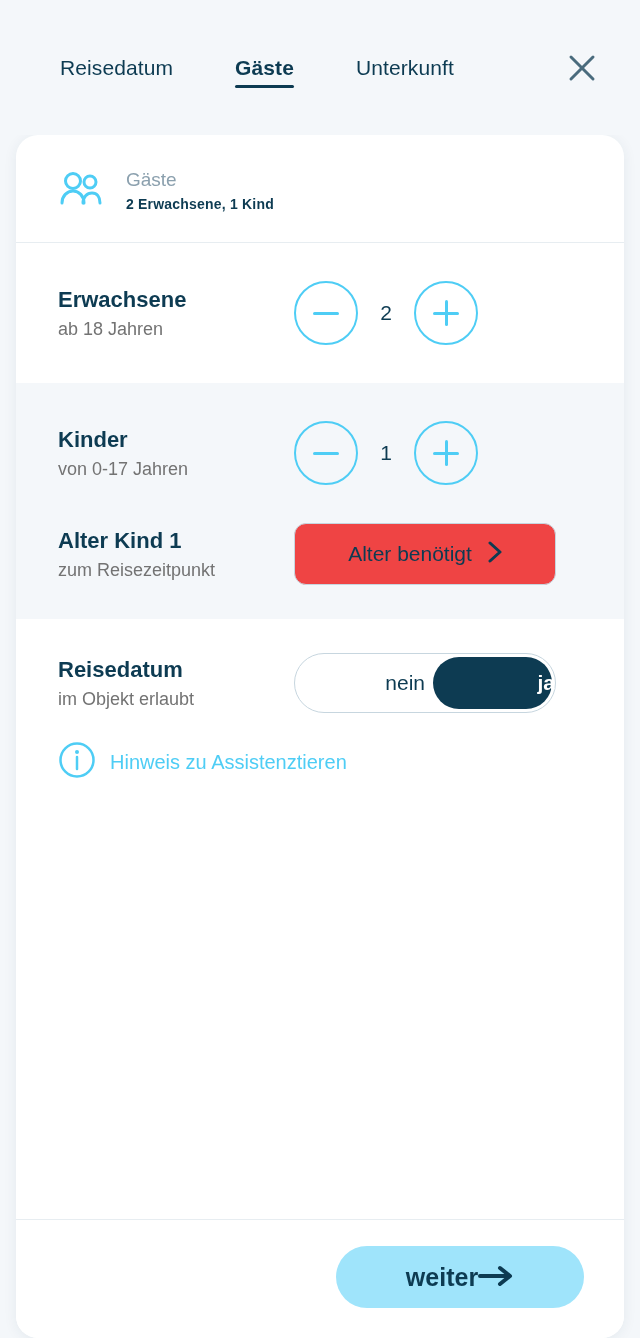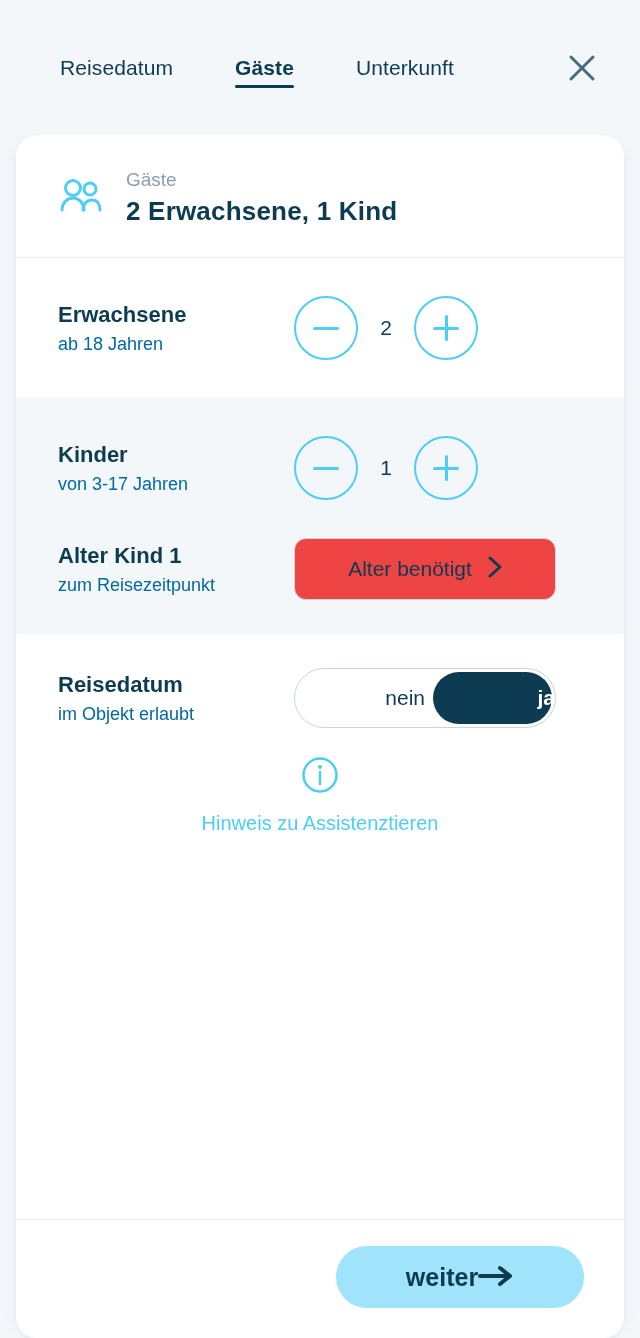--- a/index.html
+++ b/index.html
@@ -82,33 +82,33 @@
   
   .summary {
     display: flex;
     align-items: center;
     gap: 22px;
     padding: 34px 42px 30px 42px;
     border-bottom: 1px solid #e7edf1;
   }
   .summary-texts { display: flex; flex-direction: column; gap: 5px; }
   .summary-label { font-size: 19px; color: #8ba0ae; }
-  .summary-value { font-size: 26px; font-weight: bold; color: #0d3b52; letter-spacing: .2px; }
+  .summary-value { font-size: 14px; font-weight: bold; color: #0d3b52; letter-spacing: .2px; }
 
   
   .row {
     display: flex;
     align-items: center;
     padding: 0 42px;
     min-height: 140px;
   }
   .row.grey { background: #f4f7fa; }
   .row-labels { display: flex; flex-direction: column; gap: 6px; width: 236px; }
   .row-title { font-size: 22px; font-weight: bold; color: #0d3b52; }
-  .row-sub { font-size: 18px; color: #0369a1; }
+  .row-sub { font-size: 18px; color: #737373; }
 
   .stepper { display: flex; align-items: center; gap: 0; }
   .circle-btn {
     width: 64px; height: 64px;
     border-radius: 50%;
     border: 2px solid #4ecdf5;
     background: transparent;
     display: flex; align-items: center; justify-content: center;
     cursor: pointer;
   }
@@ -190,21 +190,20 @@
     z-index: 1;
   }
 
   
   .hint {
     display: flex;
     align-items: center;
     gap: 14px;
     padding: 28px 42px 0 42px;
     cursor: pointer;
-    flex-direction: column;
   }
   .hint-text { font-size: 20px; color: #4ecdf5; }
 
   .spacer { flex: 1; background: #ffffff; }
 
   
   .footer {
     border-top: 1px solid #e7edf1;
     padding: 26px 40px 30px 40px;
     display: flex;
@@ -273,21 +272,21 @@
         <div class="count">2</div>
         <div class="circle-btn">
           <span class="plus"></span>
         </div>
       </div>
     </div>
 
     <div class="row grey">
       <div class="row-labels">
         <div class="row-title">Kinder</div>
-        <div class="row-sub">von 3-17 Jahren</div>
+        <div class="row-sub">von 0-17 Jahren</div>
       </div>
       <div class="stepper">
         <div class="circle-btn">
           <span class="bar-h"></span>
         </div>
         <div class="count">1</div>
         <div class="circle-btn">
           <span class="plus"></span>
         </div>
       </div>

